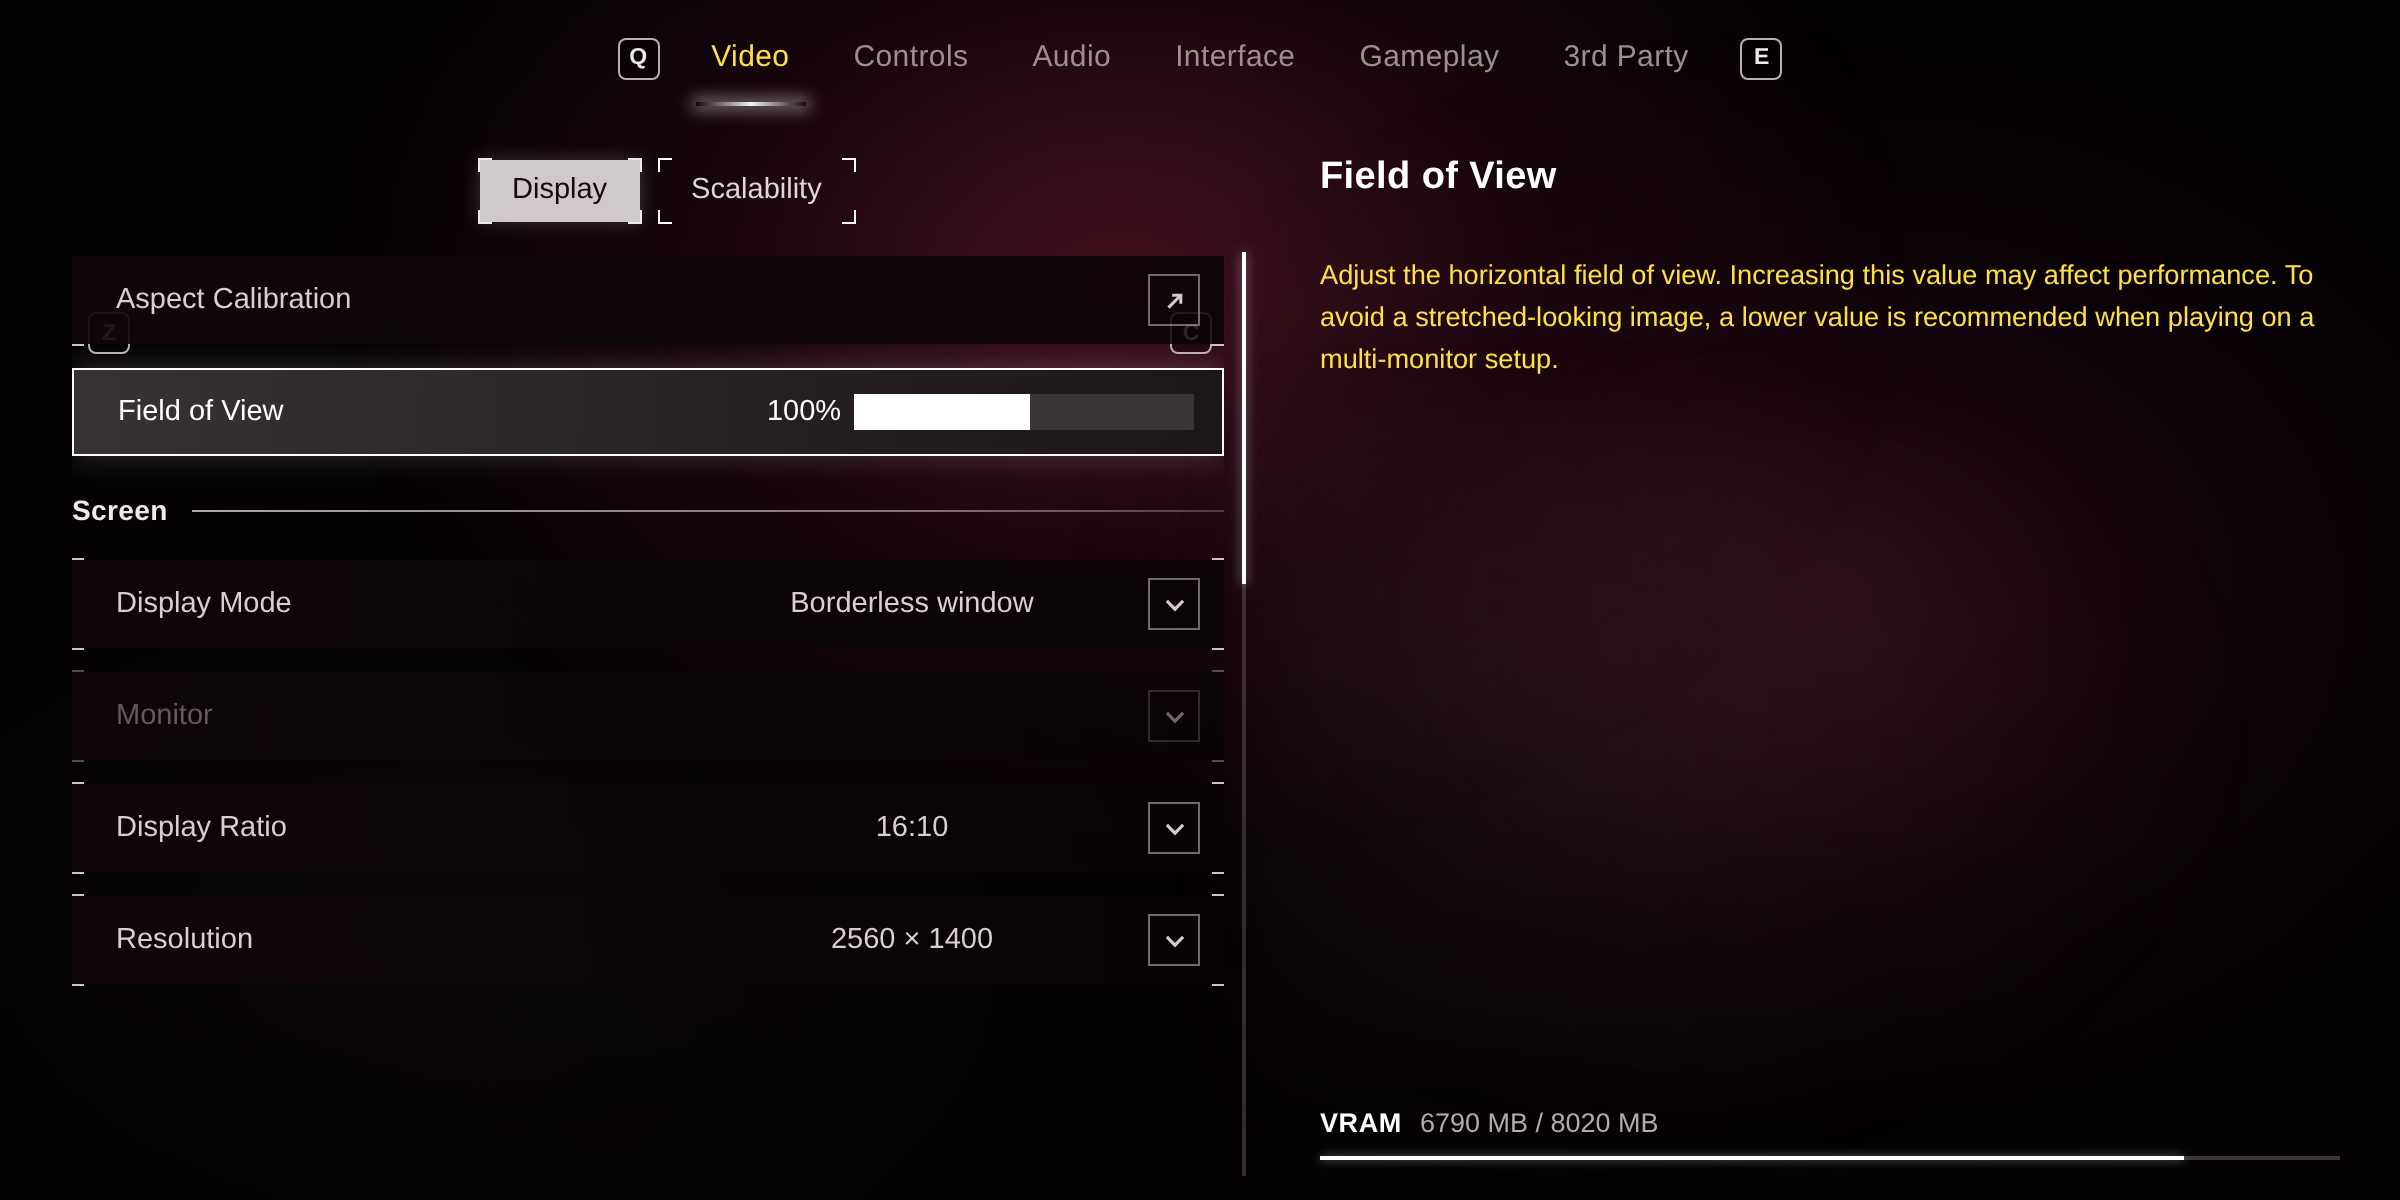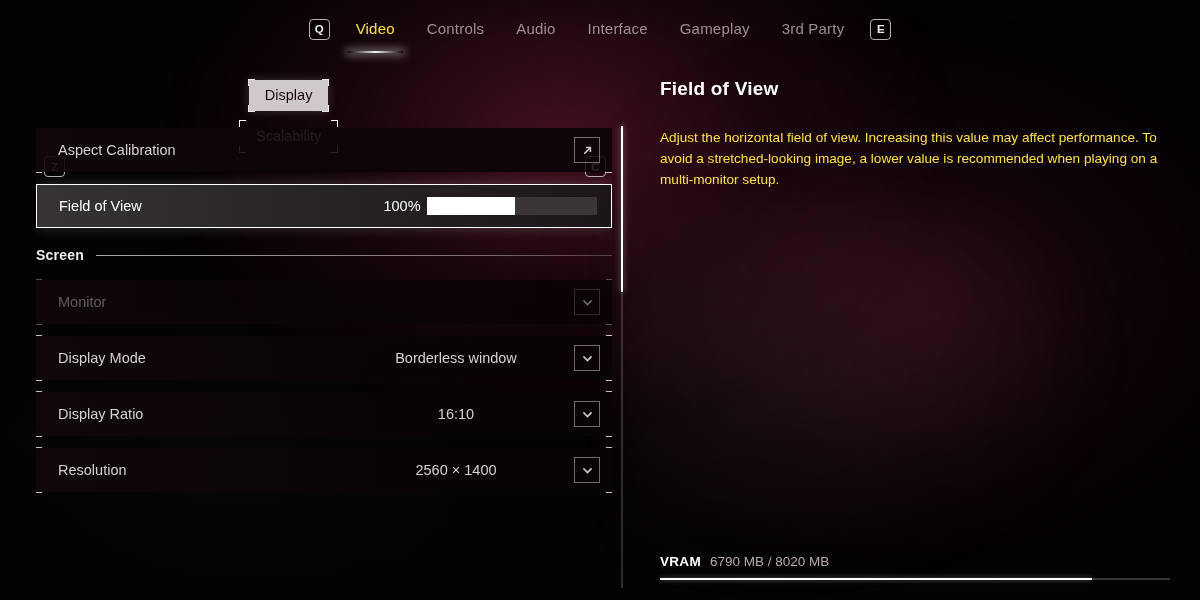--- a/index.html
+++ b/index.html
@@ -80,21 +80,21 @@
   .left-panel {
     position:absolute; left:0; top:70px; width:630px; height:530px;
     z-index:5;
   }
   .subtab-bar {
     position:absolute; left:0; top:0; width:630px; height:52px;
     display:flex; align-items:center;
   }
   .subtabs {
     position:absolute; left:240px; top:10px;
-    display:flex; gap:10px; align-items:center;flex-direction:column;
+    display:flex; gap:10px; align-items:center;
   }
   .subtab {
     position:relative;
     padding:6px 16px 7px;
     font-size:14.5px;
     line-height:18px;
     white-space:nowrap;
   }
   .subtab.selected {
     background:#cfc9cb;
@@ -323,53 +323,53 @@
         <span class="slider-wrap">
           <span class="slider-fill" id="fov-fill" style="width: 52%;"></span>
         </span>
       </div>
 
       <div class="section">
         <span class="section-title">Screen</span>
         <span class="section-rule"></span>
       </div>
 
+      <div class="row">
+        <span class="brk tl"></span>
+        <span class="brk tr"></span>
+        <span class="brk bl"></span>
+        <span class="brk br"></span>
+        <span class="row-label">Display Mode</span>
+        <span class="row-value">Borderless window</span>
+        <span class="ctrl-box ctrl-right chev">
+          <svg width="13" height="13" viewBox="0 0 13 13">
+            <path d="M3 5 L6.5 8.6 L10 5" stroke="currentColor" stroke-width="1.6" fill="none" stroke-linecap="square"></path>
+          </svg>
+        </span>
+      </div>
+
       <div class="row dim">
         <span class="brk tl"></span>
         <span class="brk tr"></span>
         <span class="brk bl"></span>
         <span class="brk br"></span>
         <span class="row-label">Monitor</span>
         <span class="row-value"></span>
         <span class="ctrl-box ctrl-right chev">
           <svg width="13" height="13" viewBox="0 0 13 13">
             <path d="M3 5 L6.5 8.6 L10 5" stroke="currentColor" stroke-width="1.6" fill="none" stroke-linecap="square"></path>
           </svg>
         </span>
       </div>
 
       <div class="row">
         <span class="brk tl"></span>
         <span class="brk tr"></span>
         <span class="brk bl"></span>
         <span class="brk br"></span>
-        <span class="row-label">Display Mode</span>
-        <span class="row-value">Borderless window</span>
-        <span class="ctrl-box ctrl-right chev">
-          <svg width="13" height="13" viewBox="0 0 13 13">
-            <path d="M3 5 L6.5 8.6 L10 5" stroke="currentColor" stroke-width="1.6" fill="none" stroke-linecap="square"></path>
-          </svg>
-        </span>
-      </div>
-
-      <div class="row">
-        <span class="brk tl"></span>
-        <span class="brk tr"></span>
-        <span class="brk bl"></span>
-        <span class="brk br"></span>
         <span class="row-label">Display Ratio</span>
         <span class="row-value">16:10</span>
         <span class="ctrl-box ctrl-right chev">
           <svg width="13" height="13" viewBox="0 0 13 13">
             <path d="M3 5 L6.5 8.6 L10 5" stroke="currentColor" stroke-width="1.6" fill="none" stroke-linecap="square"></path>
           </svg>
         </span>
       </div>
 
 

